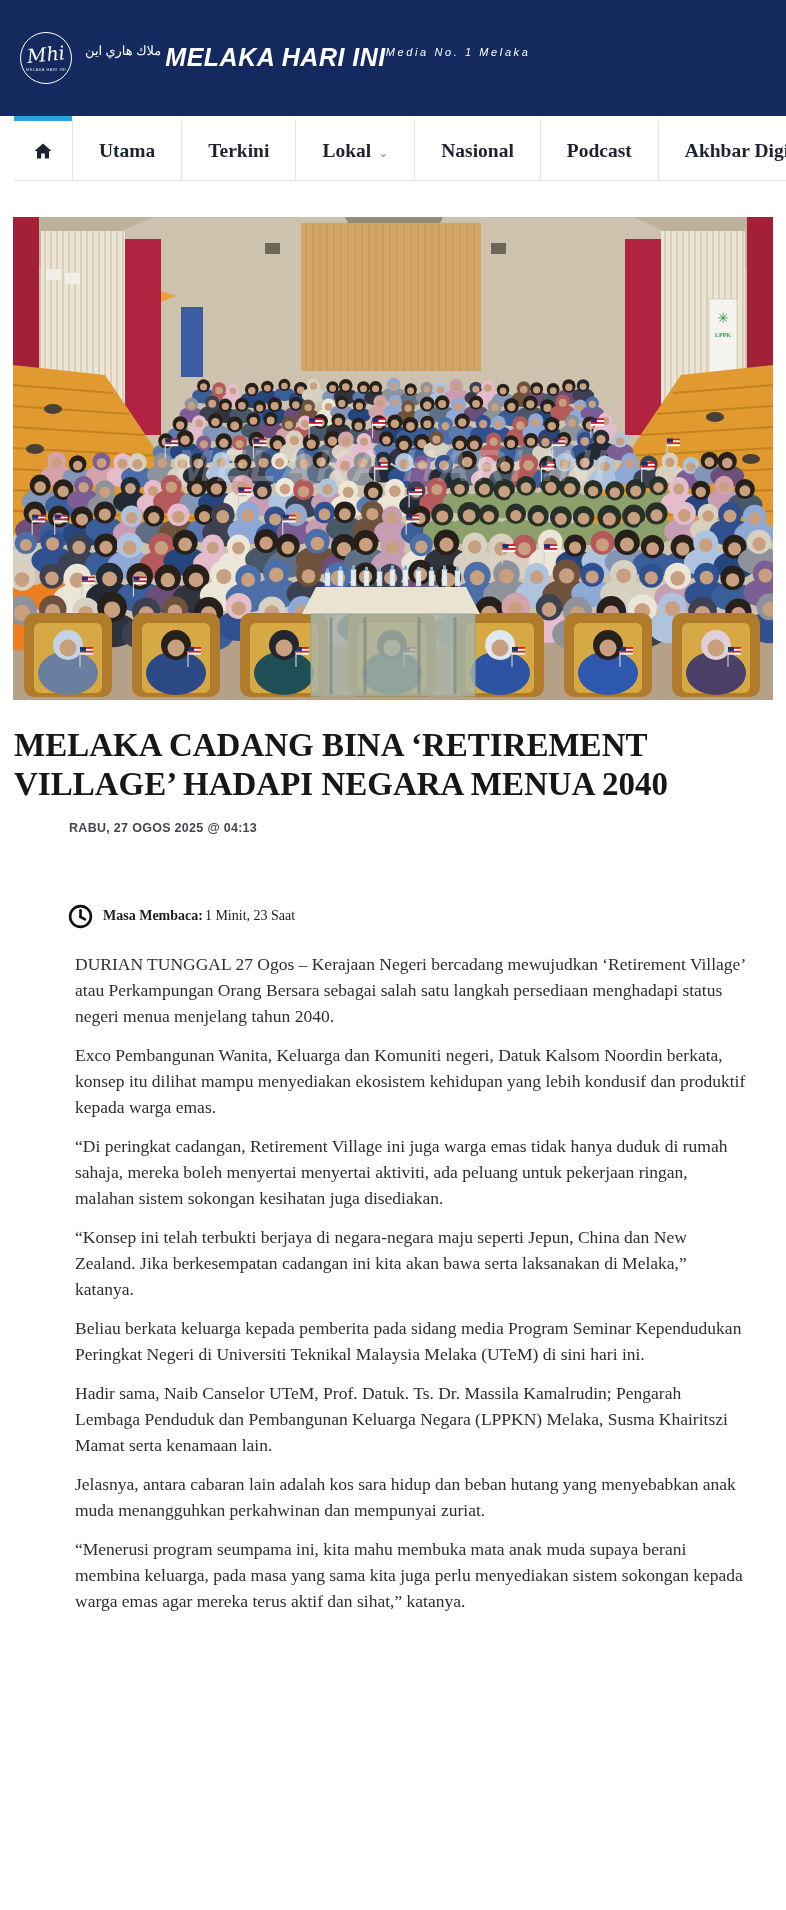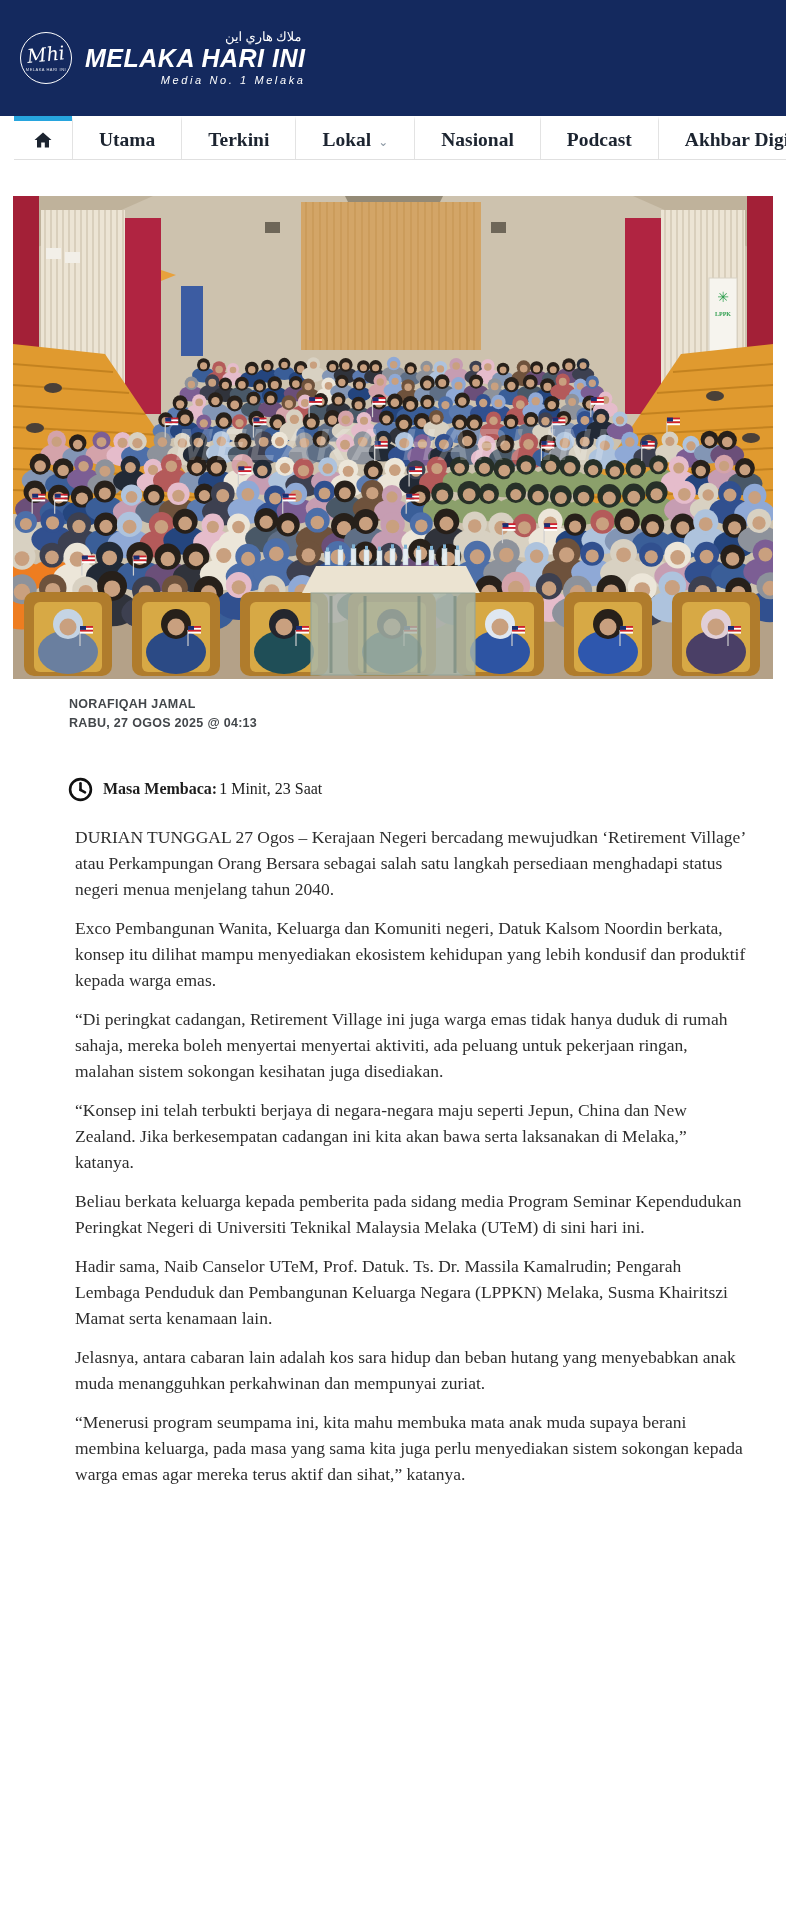--- a/index.html
+++ b/index.html
@@ -15,33 +15,33 @@
   .logo-circle{
     width:50px;height:50px;border:1.6px solid #ffffff;border-radius:50%;
     display:flex;flex-direction:column;align-items:center;justify-content:center;
     color:#fff;flex:0 0 auto;cursor:pointer;
   }
   .logo-monogram{
     font-family:"DejaVu Serif", serif;font-style:italic;font-size:19px;line-height:1;
     transform:rotate(-6deg);
   }
   .logo-ring-text{font-family:"Liberation Sans", sans-serif;font-size:4px;letter-spacing:.5px;opacity:.85;margin-top:3px;}
-  .brand{margin-left:13px;color:#fff;display:flex;flex-direction:column;}
+  .brand{margin-left:13px;color:#fff;display:flex;flex-direction:row;}
   .brand-jawi{font-size:13px;line-height:1;text-align:right;padding-right:4px;margin-bottom:2px;}
   .brand-name{
     font-family:"Liberation Sans", sans-serif;font-weight:bold;font-style:italic;
     font-size:25px;letter-spacing:.5px;line-height:1.1;white-space:nowrap;
   }
   .brand-tagline{
     font-family:"Liberation Sans", sans-serif;font-weight:normal;font-style:italic;
     font-size:11px;letter-spacing:2.6px;text-align:right;margin-top:2px;white-space:nowrap;
   }
   
   .main-nav{
-    display:flex;align-items:stretch;height:44px;background:#fff;
+    display:flex;align-items:stretch;height:65px;background:#fff;
     border-bottom:1px solid #e0e0e0;box-sizing:border-box;margin-left:14px;
     font-weight:700;font-size:19.5px;color:#1c2430;
   }
   .nav-item{
     display:flex;align-items:center;padding:0 26px;cursor:pointer;
     border-top:5px solid transparent;box-sizing:border-box;white-space:nowrap;
   }
   .nav-item + .nav-item{border-left:1px solid #e3e3e3;}
   .nav-item.home{padding:0 20px;}
   .nav-item.active{border-top-color:#27a5de;}
@@ -61,22 +61,22 @@
   .article-title{
     margin:26px 40px 0 14px;max-width:680px;
     font-size:33px;line-height:1.17;font-weight:600;color:#17171a;
   }
   .byline{
     margin:16px 0 0 69px;font-family:"Liberation Sans", sans-serif;
     font-weight:700;font-size:12.5px;letter-spacing:.3px;color:#43474b;line-height:1.5;
   }
   .byline .author{cursor:pointer;}
   .reading-time{
-    margin:44px 0 0 68px;display:flex;align-items:center;
-    font-size:16px;color:#1d1d1d;
+    margin:66px 0 0 68px;display:flex;align-items:center;
+    font-size:14px;color:#1d1d1d;
   }
   .reading-time .rt-label{font-weight:700;margin-left:10px;}
   .reading-time .rt-value{margin-left:2px;}
   .article-body{margin:22px 40px 0 75px;font-size:17.5px;line-height:26px;color:#2e2e2e;}
   .article-body p{margin:0 0 13px 0;}
 </style>
 </head>
 <body>
 
 <header class="site-header">
@@ -1284,23 +1284,23 @@
           <rect x="298" y="397" width="164" height="82" fill="none" stroke="#93a396"></rect>
           <line x1="318" y1="400" x2="318" y2="477" stroke="#7e8f82" stroke-width="3" opacity="0.8"></line>
           <line x1="352" y1="400" x2="352" y2="477" stroke="#7e8f82" stroke-width="3" opacity="0.8"></line>
           <line x1="406" y1="400" x2="406" y2="477" stroke="#7e8f82" stroke-width="3" opacity="0.8"></line>
           <line x1="442" y1="400" x2="442" y2="477" stroke="#7e8f82" stroke-width="3" opacity="0.8"></line>
           <text x="380" y="264" text-anchor="middle" font-size="44" font-style="italic" font-weight="bold" fill="#ffffff" opacity="0.22" letter-spacing="4" font-family="Liberation Sans, sans-serif">MELAKA HARI INI</text>
         </svg>
     </div>
   </figure>
 
+  <h1 class="article-title">MELAKA CADANG BINA ‘RETIREMENT VILLAGE’ HADAPI NEGARA MENUA 2040</h1>
 
   <div class="byline">
-    <div class="author">NORAFIQAH JAMAL</div>
     <div class="pub-date">RABU, 27 OGOS 2025 @ 04:13</div>
   </div>
 
   <div class="reading-time">
     <span>
       <svg width="25" height="25" viewBox="0 0 25 25" style="display:block">
         <circle cx="12.5" cy="12.5" r="10.4" fill="none" stroke="#111" stroke-width="2.6"></circle>
         <path d="M12.5 12.9 L12.5 6.2" stroke="#111" stroke-width="2.6" stroke-linecap="round"></path>
         <path d="M12.5 12.9 L17 15.4" stroke="#111" stroke-width="2.6" stroke-linecap="round"></path>
       </svg>

